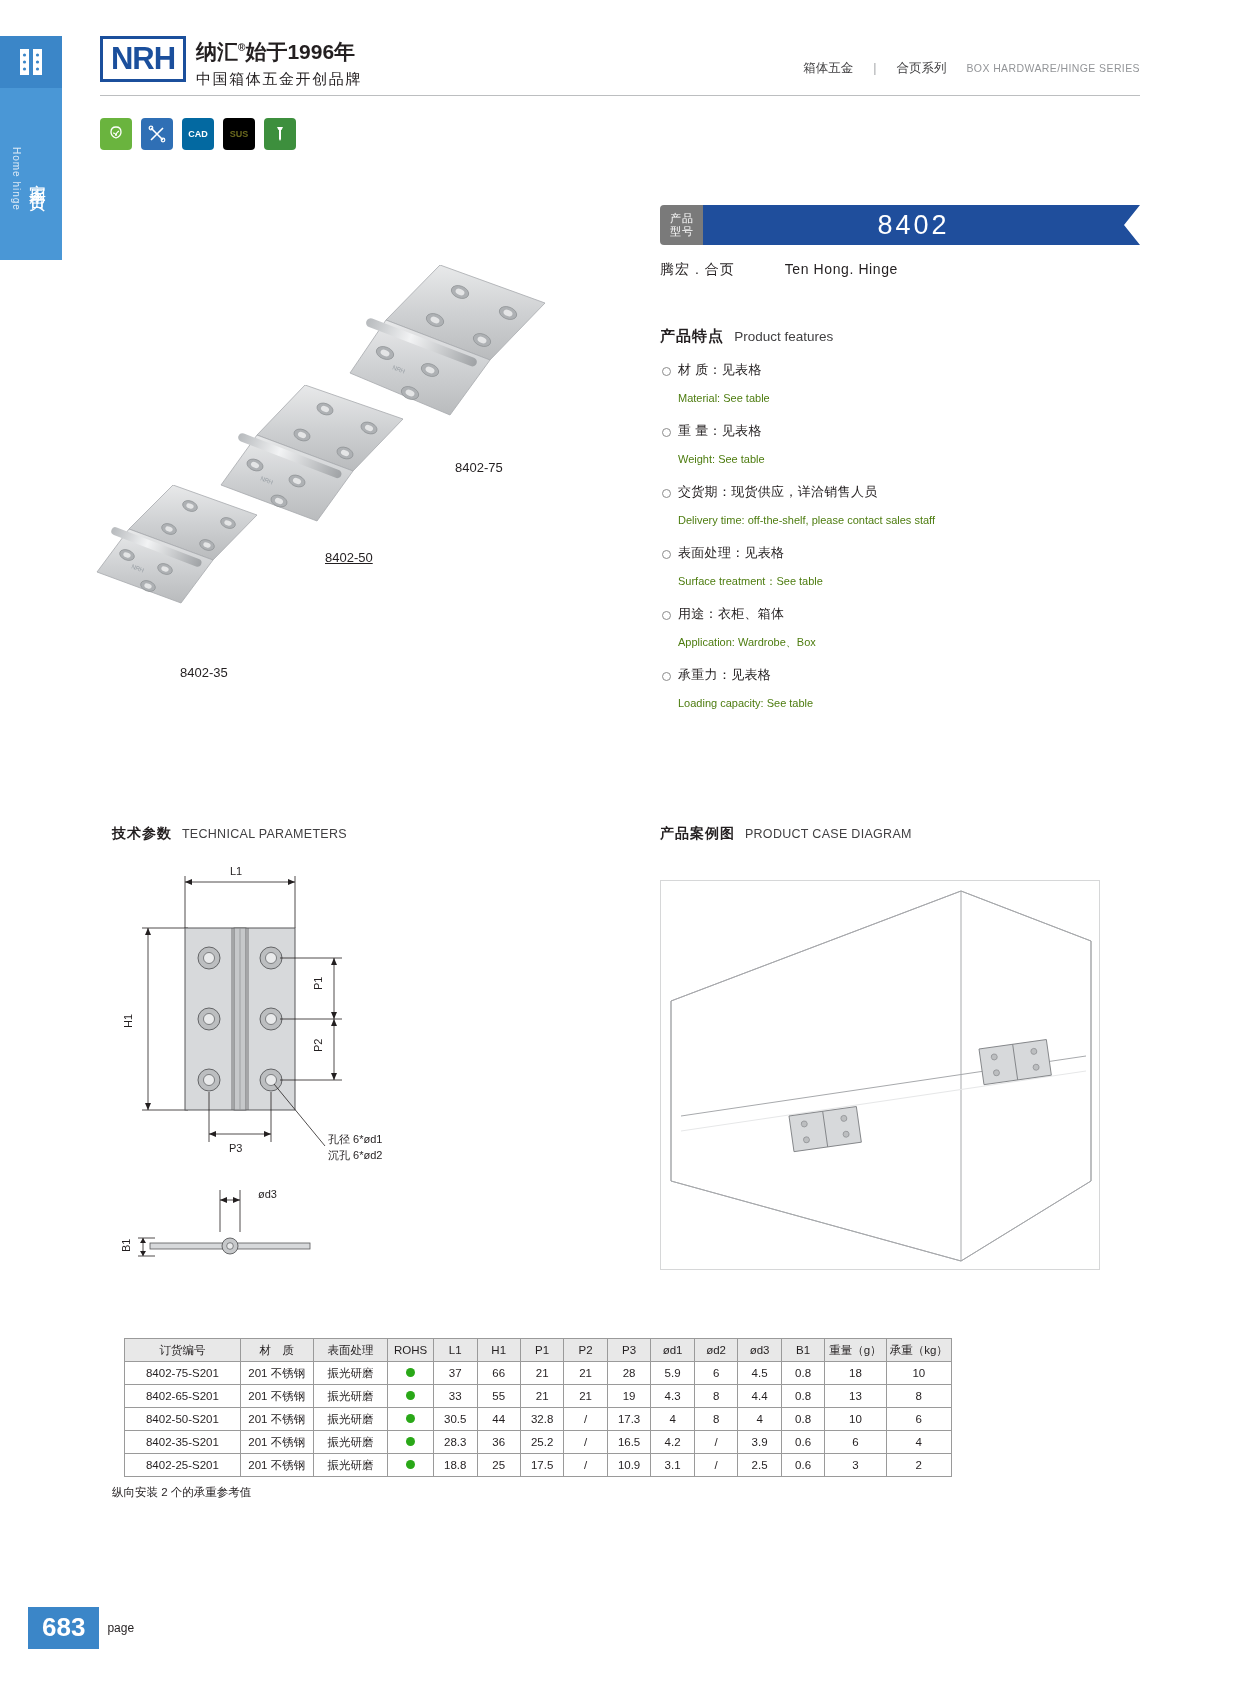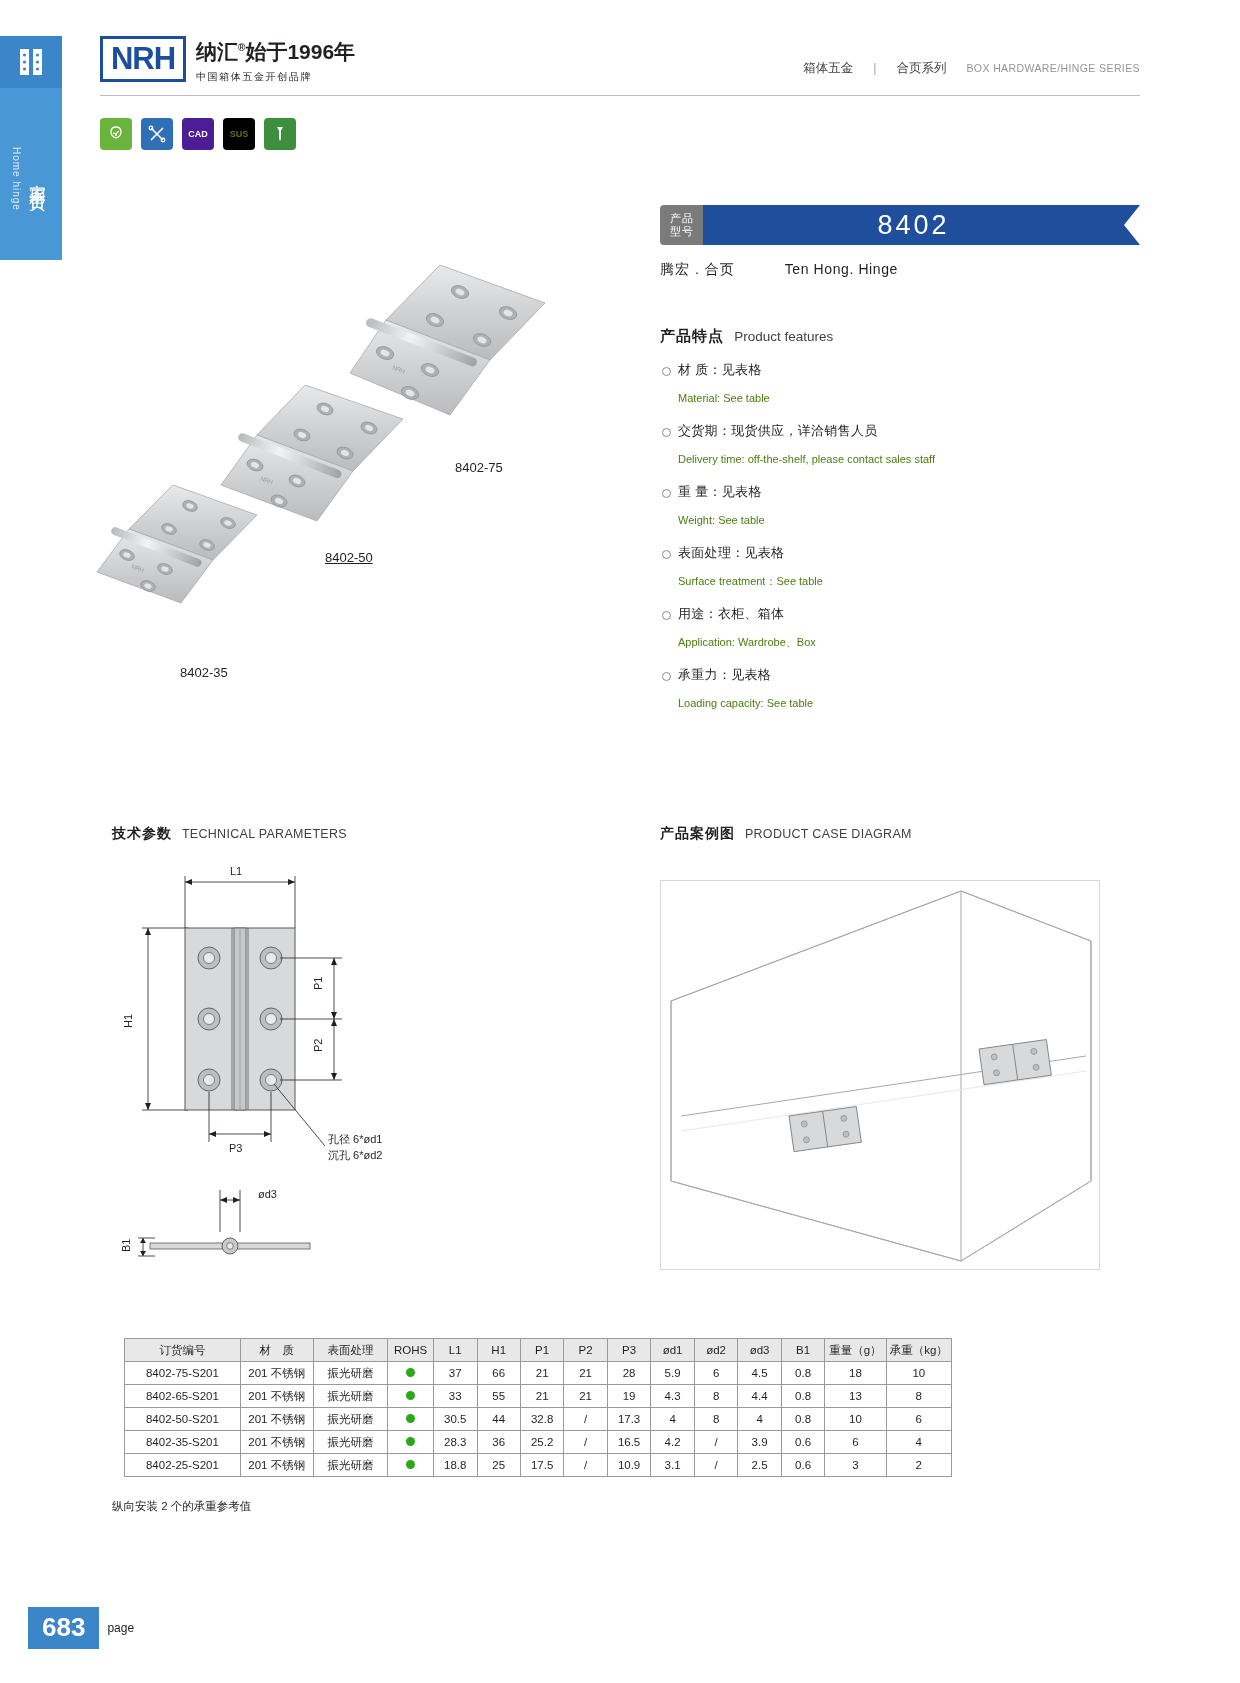--- a/index.html
+++ b/index.html
@@ -52,41 +52,41 @@
   .logo-nrh {
     width: 86px; height: 46px; border: 3px solid #1b4f9c;
     color: #1b4f9c; font-size: 31px; font-weight: bold;
     display: flex; align-items: center; justify-content: center;
     font-family: "Liberation Sans", sans-serif;
     letter-spacing: -1px;
   }
   .logo-text { margin-left: 10px; padding-top: 2px; }
   .logo-line1 { font-size: 21px; font-weight: bold; color: #231f20; letter-spacing: 0px; }
   .logo-line1 sup { font-size: 10px; vertical-align: super; }
-  .logo-line2 { font-size: 10px; color: #231f20; letter-spacing: 1.6px; margin-top: 4px; }
+  .logo-line2 { font-size: 15px; color: #231f20; letter-spacing: 1.6px; margin-top: 4px; }
 
   .header-right {
     position: absolute; right: 0; top: 30px;
     font-size: 12.5px; color: #58595b;
     display: flex; align-items: baseline; gap: 20px;
   }
   .header-right .cn { color: #414042; }
   .header-right .sep { color: #a7a9ac; }
   .header-right .en { color: #939598; font-size: 10.5px; letter-spacing: .4px; }
 
   
   .icon-row { position: absolute; left: 100px; top: 118px; display: flex; gap: 9px; }
   .ico {
     width: 32px; height: 32px; border-radius: 4px;
     display: flex; align-items: center; justify-content: center;
     color: #fff; font-size: 9px; font-weight: bold;
   }
   .ico-1 { background: #6ab43e; }
   .ico-2 { background: #2f6fb5; }
-  .ico-3 { background: #4c1d95; }
+  .ico-3 { background: #0369a1; }
   .ico-4 { background: #000000; color: #6b6a1e; }
   .ico-5 { background: #3d8f3d; }
 
   
   .product-imgs { position: absolute; left: 75px; top: 250px; width: 540px; height: 460px; }
   .hinge { position: absolute; }
   .hinge svg { display: block; }
   .img-label { position: absolute; font-size: 13px; color: #231f20; }
 
   
@@ -144,21 +144,21 @@
   th, td {
     border: 1px solid #9a9a9a;
     font-size: 11.5px; color: #231f20;
     text-align: center; height: 23px; padding: 0 2px;
   }
   th { background: #e8e8e8; font-weight: normal; }
   .dot-green {
     display: inline-block; width: 9px; height: 9px; border-radius: 50%;
     background: #2aa818;
   }
-  .tbl-note { margin-top: 22px; font-size: 11.5px; color: #231f20; }
+  .tbl-note { margin-top: 8px; font-size: 11.5px; color: #231f20; }
 
   
   .footer { position: absolute; left: 28px; bottom: 34px; display: flex; align-items: center; }
   .pg-num {
     background: #3b86c8; color: #fff; font-size: 26px; font-weight: bold;
     padding: 5px 14px 6px 14px; letter-spacing: 0px;
   }
   .pg-word { margin-left: 8px; font-size: 12px; color: #231f20; }
 
   .nrh-mark { font-size: 6px; fill: #9aa0a6; }
@@ -363,26 +363,26 @@
     <span class="cn">产品特点</span>
     <span class="en">Product features</span>
   </div>
 
   <div class="feat-list">
     <div class="feat-item">
       <div class="feat-cn">材  质：见表格</div>
       <div class="feat-en">Material: See table</div>
     </div>
     <div class="feat-item">
+      <div class="feat-cn">重  量：见表格</div>
+      <div class="feat-en">Weight: See table</div>
+    </div>
+    <div class="feat-item">
       <div class="feat-cn">交货期：现货供应，详洽销售人员</div>
       <div class="feat-en">Delivery time: off-the-shelf, please contact sales staff</div>
-    </div>
-    <div class="feat-item">
-      <div class="feat-cn">重  量：见表格</div>
-      <div class="feat-en">Weight: See table</div>
     </div>
     <div class="feat-item">
       <div class="feat-cn">表面处理：见表格</div>
       <div class="feat-en">Surface treatment：See table</div>
     </div>
     <div class="feat-item">
       <div class="feat-cn">用途：衣柜、箱体</div>
       <div class="feat-en">Application: Wardrobe、Box</div>
     </div>
     <div class="feat-item">

